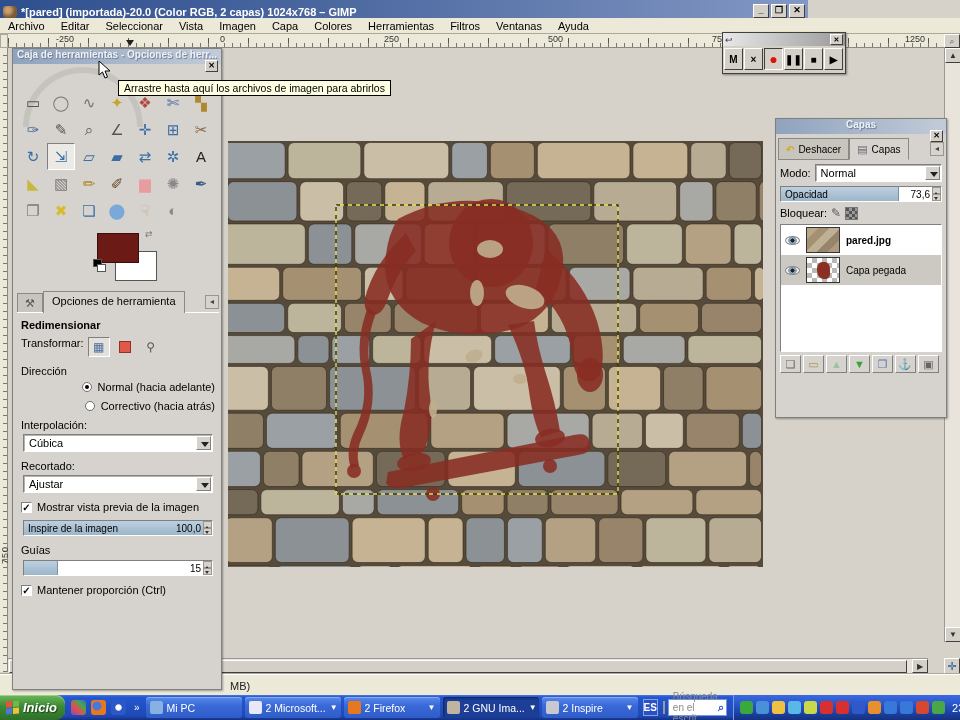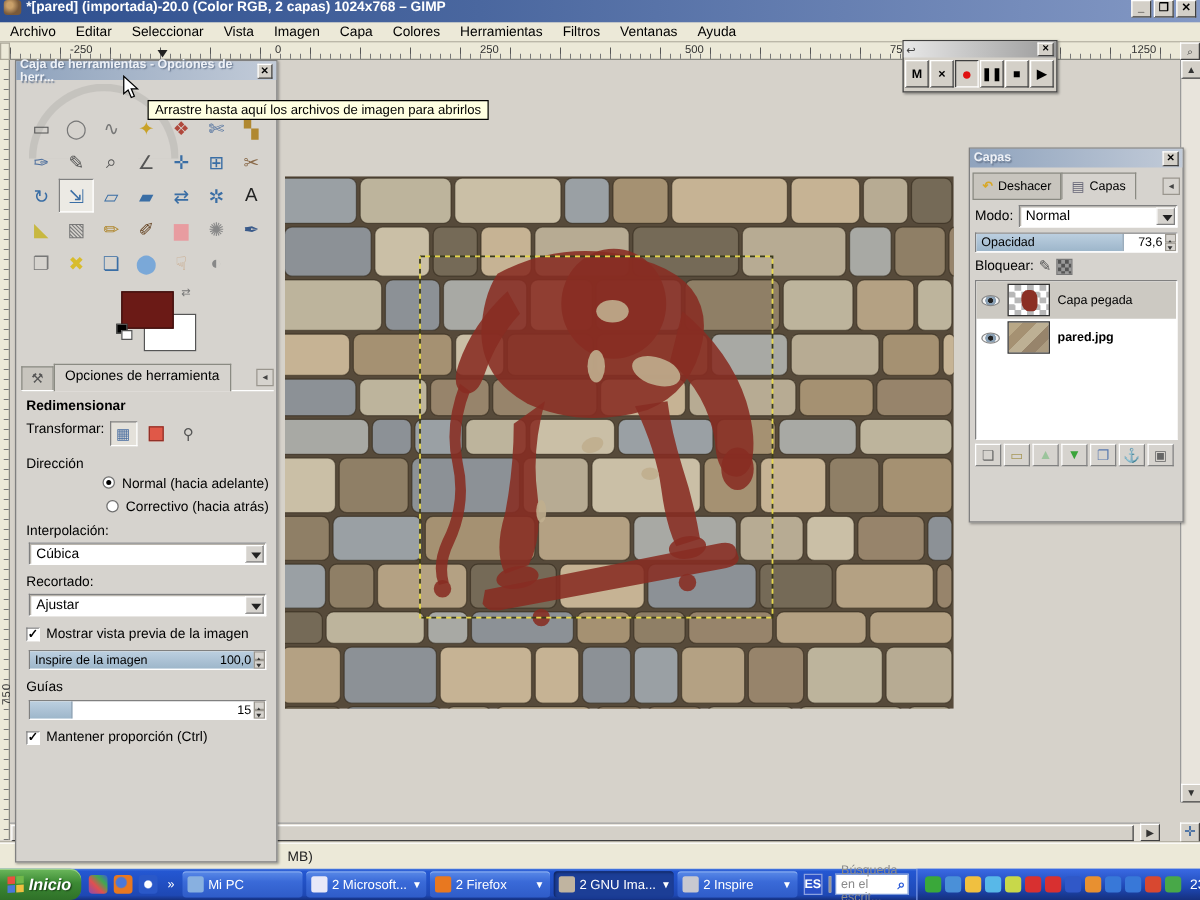--- a/index.html
+++ b/index.html
@@ -1,21 +1,21 @@
 <!DOCTYPE html>
 <html><head>
 <meta charset="utf-8">
 <style>
   *{box-sizing:border-box;margin:0;padding:0;}
   html,body{width:960px;height:720px;}
   body{position:relative;font-family:"Liberation Sans",sans-serif;font-size:11px;color:#000;background:#d6d2ca;overflow:hidden;}
   .abs{position:absolute;}
 
   
-  .titlebar{left:0;top:0;width:960px;height:18px;background:linear-gradient(90deg,#2e4f8f,#4a679f 40%,#8398c4);display:flex;align-items:flex-start;padding:0 3px;color:#fff;font-weight:bold;font-size:11px;white-space:nowrap;}
+  .titlebar{left:0;top:0;width:808px;height:18px;background:linear-gradient(90deg,#2e4f8f,#4a679f 40%,#8398c4);display:flex;align-items:flex-end;padding:0 3px;color:#fff;font-weight:bold;font-size:11px;white-space:nowrap;}
   .appicon{width:14px;height:12px;border-radius:3px;background:radial-gradient(circle at 35% 35%,#c9a06a 0 20%,#7a5a3a 60%);margin-right:4px;flex:0 0 auto;}
   .wctl{margin-left:auto;display:flex;gap:2px;}
   .wbtn{width:16px;height:14px;background:#d4d0c8;border:1px solid;border-color:#fff #404040 #404040 #fff;font-size:9px;line-height:11px;text-align:center;color:#000;font-weight:bold;}
   .menubar{left:0;top:18px;width:960px;height:16px;background:#ece9d8;border-bottom:1px solid #aca899;display:flex;align-items:center;}
   .mitem{padding:1px 8px;cursor:default;}
 
   
   .corner{left:0;top:34px;width:8px;height:14px;background:#ece9d8;border:1px solid #aca899;}
   .hruler{left:8px;top:34px;width:936px;height:14px;background:#ece9d8;border-bottom:1px solid #8a8a82;
     background-image:repeating-linear-gradient(90deg,#777 0 1px,transparent 1px 8px),repeating-linear-gradient(90deg,#555 0 1px,transparent 1px 40px);
@@ -34,21 +34,21 @@
   .fitbtn{left:944px;top:34px;width:16px;height:14px;}
   .hscroll{left:8px;top:658px;width:920px;height:16px;background:#e8e4dc;border-top:1px solid #999;}
   .hthumb{position:absolute;left:1px;top:1px;width:898px;height:13px;background:#d4d0c8;border:1px solid;border-color:#fff #404040 #404040 #fff;}
   .navbtn{left:944px;top:658px;width:16px;height:16px;color:#2a5a9a;font-size:11px;line-height:14px;}
 
   .statusbar{left:0;top:674px;width:960px;height:34px;background:#ece9d8;border-top:1px solid #fff;box-shadow:0 -1px 0 #aca899;}
   .statustext{position:absolute;left:230px;top:5px;color:#222;}
 
   
   .panel{background:#d6d3ce;border:1px solid #808080;box-shadow:1px 1px 2px rgba(0,0,0,.35);}
-  .ptitle{height:15px;background:linear-gradient(90deg,#8fa3bd,#c2cbd8);color:#eef1f6;font-weight:bold;font-size:10px;display:flex;align-items:center;padding:0 3px;text-shadow:1px 1px 1px #6a7a92;}
+  .ptitle{height:15px;background:linear-gradient(90deg,#8fa3bd,#c2cbd8);color:#eef1f6;font-weight:bold;font-size:10px;display:flex;align-items:center;padding:0 3px;text-shadow:1px 1px 1px #6a7a92;flex-direction:column;}
   .pclose{margin-left:auto;width:13px;height:12px;background:#d4d0c8;border:1px solid;border-color:#fff #404040 #404040 #fff;color:#000;font-size:8px;line-height:10px;text-align:center;font-weight:bold;text-shadow:none;}
   .raised{border:1px solid;border-color:#fff #808080 #808080 #fff;background:#d6d3ce;}
   .dropdown{position:relative;height:18px;background:#fff;border:1px solid;border-color:#808080 #fff #fff #808080;box-shadow:inset 1px 1px 0 #b8b4ac;padding:2px 20px 0 5px;white-space:nowrap;overflow:hidden;}
   .darr{position:absolute;right:1px;top:1px;width:15px;height:14px;background:#d6d3ce;border:1px solid;border-color:#fff #808080 #808080 #fff;}
   .darr:after{content:"";position:absolute;left:4px;top:5px;border:4px solid transparent;border-top:5px solid #222;}
   .check{display:inline-block;width:11px;height:11px;background:#fff;border:1px solid;border-color:#808080 #fff #fff #808080;font-size:10px;line-height:9px;text-align:center;font-weight:bold;vertical-align:-2px;margin-right:5px;}
   .radio{display:inline-block;width:10px;height:10px;border-radius:50%;background:#fff;border:1px solid #707070;vertical-align:-1px;margin-right:6px;position:relative;}
   .radio.on:after{content:"";position:absolute;left:2px;top:2px;width:4px;height:4px;border-radius:50%;background:#000;}
   .spin{position:absolute;right:0;top:0;width:9px;height:100%;display:flex;flex-direction:column;}
   .spin i{flex:1;background:#d6d3ce;border:1px solid #9a968e;position:relative;}
@@ -512,29 +512,29 @@
           <i class="dn"></i>
         </span>
     </span>
   </div>
   <div class="lrow">
     <span>Bloquear:</span>
     <span class="lockbrush">✎</span>
     <span class="checker12"></span>
   </div>
   <div class="llist" id="layerlist">
+      <div class="lyr">
+        <span class="eye"></span>
+        <span class="thumb wall"></span>
+        <span class="llab" style="font-weight: bold;">pared.jpg</span>
+      </div>
       <div class="lyr sel">
         <span class="eye"></span>
         <span class="thumb checker"></span>
         <span class="llab">Capa pegada</span>
-      </div>
-      <div class="lyr">
-        <span class="eye"></span>
-        <span class="thumb wall"></span>
-        <span class="llab" style="font-weight: bold;">pared.jpg</span>
       </div>
     </div>
   <div class="lbtns" id="layerbtns">
       <span class="lbtn raised" style="color: rgb(102, 102, 102);">❏</span>
       <span class="lbtn raised" style="color: rgb(168, 152, 88);">▭</span>
       <span class="lbtn raised" style="color: rgb(156, 196, 156);">▲</span>
       <span class="lbtn raised" style="color: rgb(58, 164, 58);">▼</span>
       <span class="lbtn raised" style="color: rgb(90, 122, 176);">❐</span>
       <span class="lbtn raised" style="color: rgb(102, 102, 102);">⚓</span>
       <span class="lbtn raised" style="color: rgb(102, 102, 102);">▣</span>

